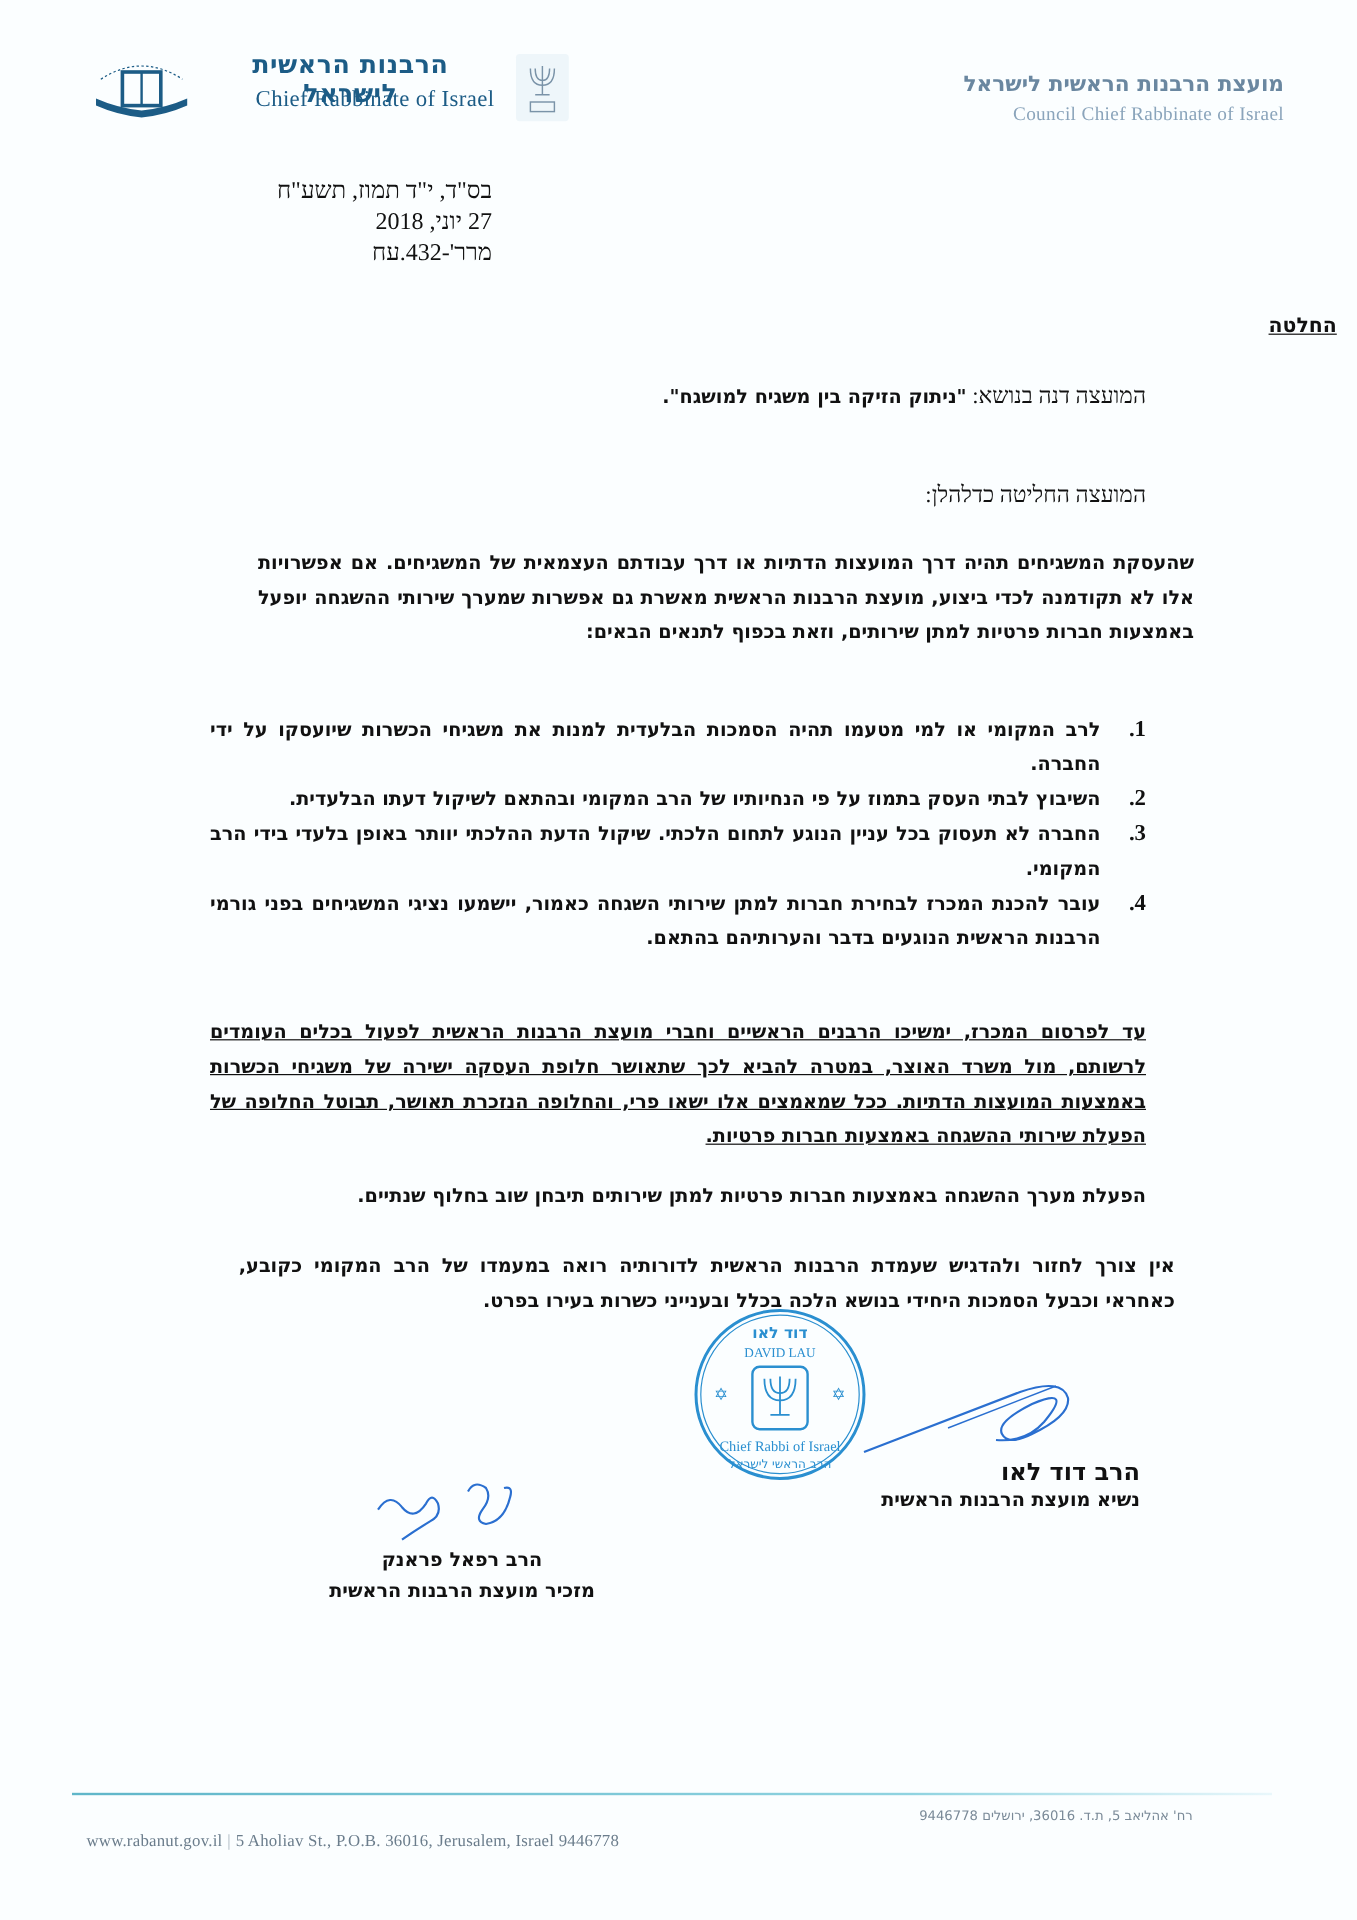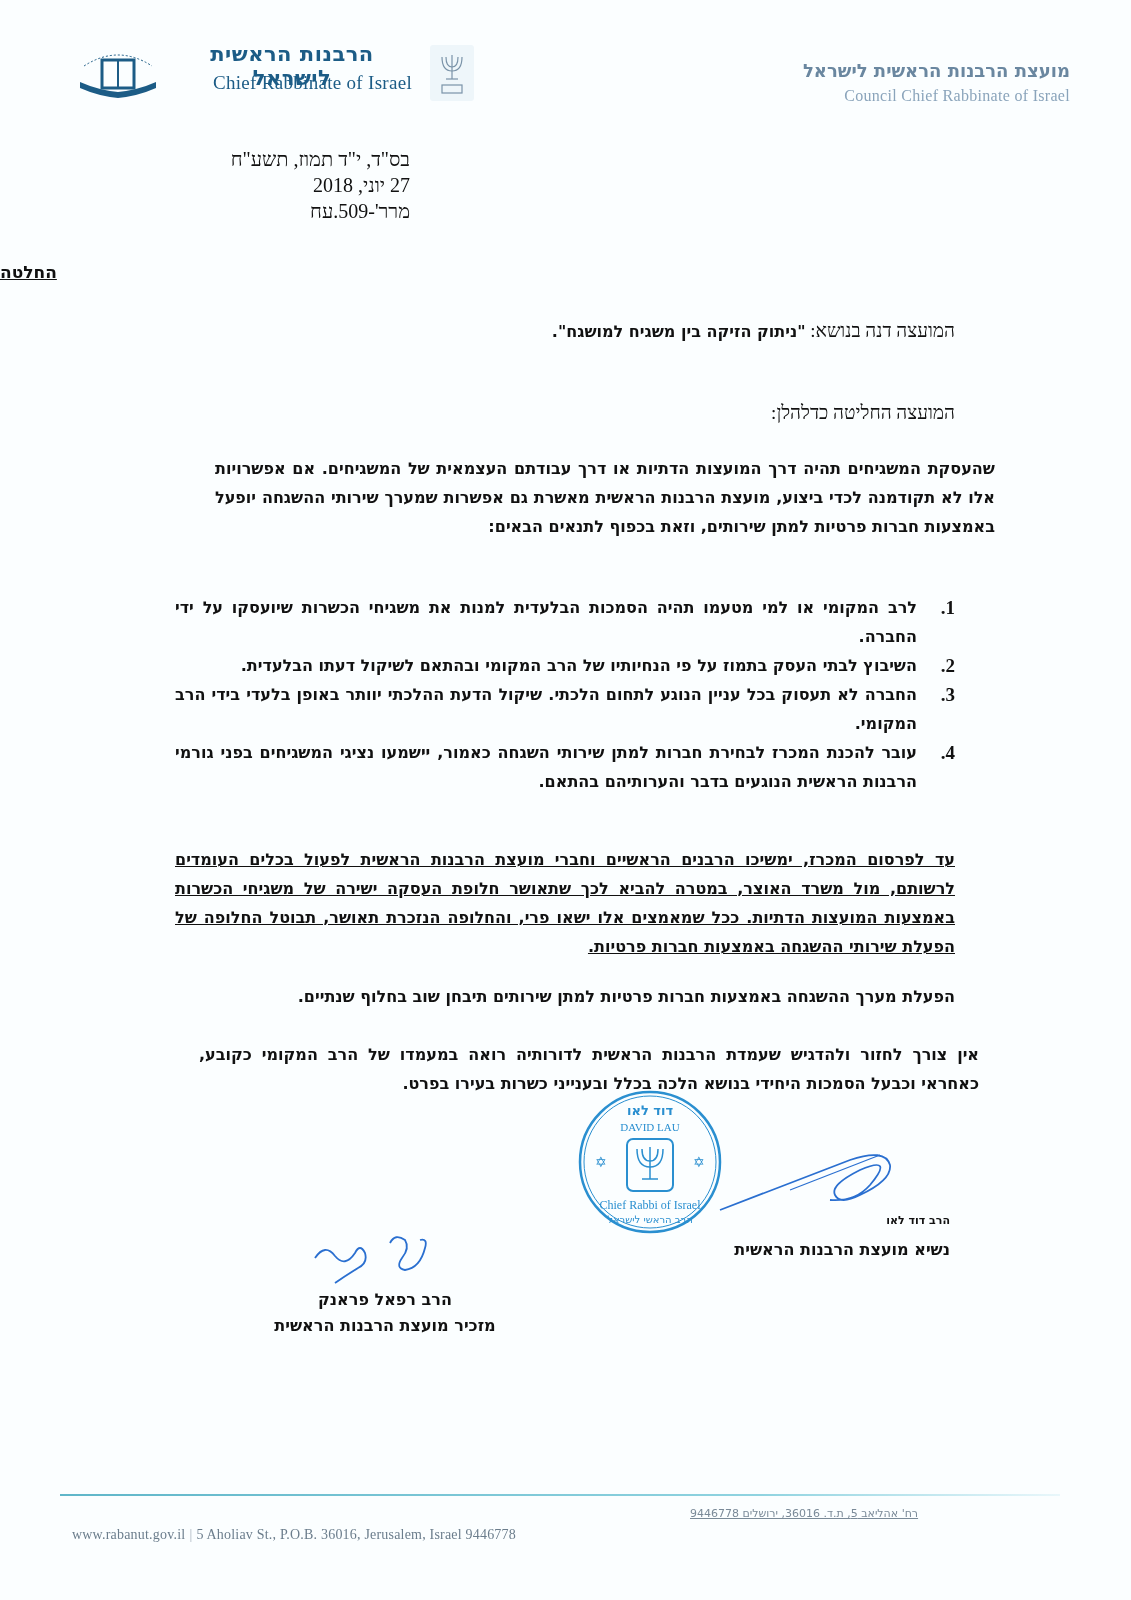--- a/index.html
+++ b/index.html
@@ -41,21 +41,21 @@
     }
 
     
     .date-block {
       left: 140px; top: 146px; width: 270px; direction: rtl; text-align: right;
       font-size: 20px; line-height: 26px;
     }
     .date-line { display: block; }
 
     .title {
-      left: 0; top: 262px; width: 1114px; text-align: left;
+      left: 0; top: 262px; width: 1114px; text-align: right;
       font-family: "DejaVu Sans", sans-serif; font-weight: bold; font-size: 17px;
       text-decoration: underline; direction: rtl;
     }
 
     .body-col {
       left: 175px; width: 780px; direction: rtl; text-align: right;
     }
     .intro { top: 318px; font-size: 19px; line-height: 26px; }
     .intro b { font-family: "DejaVu Sans", sans-serif; font-size: 16px; }
     .decided { top: 402px; font-size: 19px; }
@@ -77,21 +77,21 @@
     .p3 { top: 982px; }
     .p4 { top: 1040px; margin-left: 24px; }
 
     
     .stamp {
       left: 575px; top: 1087px; width: 150px; height: 150px;
     }
     .sig-lau { left: 710px; top: 1140px; width: 200px; height: 80px; }
     .signer1-name {
       left: 700px; top: 1214px; width: 250px; direction: rtl;
-      font-family: "DejaVu Sans", sans-serif; font-weight: bold; font-size: 11px;
+      font-family: "DejaVu Sans", sans-serif; font-weight: bold; font-size: 20px;
     }
     .signer1-title {
       left: 640px; top: 1240px; width: 310px; text-align: right; direction: rtl;
       font-family: "DejaVu Sans", sans-serif; font-weight: bold; font-size: 16px;
     }
     .sig-frank { left: 310px; top: 1228px; width: 130px; height: 60px; }
     .signer2-name {
       left: 250px; top: 1290px; width: 270px; text-align: center; direction: rtl;
       font-family: "DejaVu Sans", sans-serif; font-weight: bold; font-size: 16px;
     }
@@ -104,22 +104,22 @@
     .footer-line {
       left: 60px; top: 1494px; width: 1000px; height: 2px;
       background: linear-gradient(to right, #5fb6c9, #8fd3e0 70%, rgba(160,220,235,0.2));
     }
     .footer-left {
       left: 72px; top: 1527px; font-size: 14px; color: #6b7d8c; white-space: nowrap;
       letter-spacing: 0.2px;
     }
     .footer-left .sep { color: #aab6c0; margin: 0 4px; }
     .footer-right {
-      left: 690px; top: 1507px; width: 380px; direction: rtl; text-align: left;
-      font-family: "DejaVu Sans", sans-serif; font-size: 11px; color: #7a8a98; white-space: nowrap; text-decoration: underline;
+      left: 690px; top: 1507px; width: 380px; direction: rtl; text-align: center;
+      font-family: "DejaVu Sans", sans-serif; font-size: 11px; color: #7a8a98; white-space: nowrap;
     }
   </style>
 </head>
 <body>
 
 <div class="abs logo-book">
   <svg width="84" height="56" viewBox="0 0 84 56">
     <path d="M8 22 Q42 0 76 22" fill="none" stroke="#1c5c86" stroke-width="1" stroke-dasharray="2 2"></path>
     <rect x="26" y="16" width="32" height="28" fill="none" stroke="#1c5c86" stroke-width="3"></rect>
     <line x1="42" y1="16" x2="42" y2="44" stroke="#1c5c86" stroke-width="2"></line>
@@ -138,21 +138,21 @@
       <rect x="12" y="40" width="20" height="8"></rect>
     </g>
   </svg>
 </div>
 <div class="abs hdr-right-he">מועצת הרבנות הראשית לישראל</div>
 <div class="abs hdr-right-en">Council Chief Rabbinate of Israel</div>
 
 <div class="abs date-block">
   <span class="date-line">בס"ד, י"ד תמוז, תשע"ח</span>
   <span class="date-line">27 יוני, 2018</span>
-  <span class="date-line">מרר'-509.עח</span>
+  <span class="date-line">מרר'-432.עח</span>
 </div>
 
 <div class="abs title">החלטה</div>
 
 <div class="abs body-col intro">
   <div><span>המועצה דנה בנושא: </span><b>"ניתוק הזיקה בין משגיח למושגח".</b></div>
 </div>
 <div class="abs body-col decided">המועצה החליטה כדלהלן:</div>
 
 <div class="abs body-col para-bold p1">שהעסקת המשגיחים תהיה דרך המועצות הדתיות או דרך עבודתם העצמאית של המשגיחים. אם אפשרויות אלו לא תקודמנה לכדי ביצוע, מועצת הרבנות הראשית מאשרת גם אפשרות שמערך שירותי ההשגחה יופעל באמצעות חברות פרטיות למתן שירותים, וזאת בכפוף לתנאים הבאים:</div>

